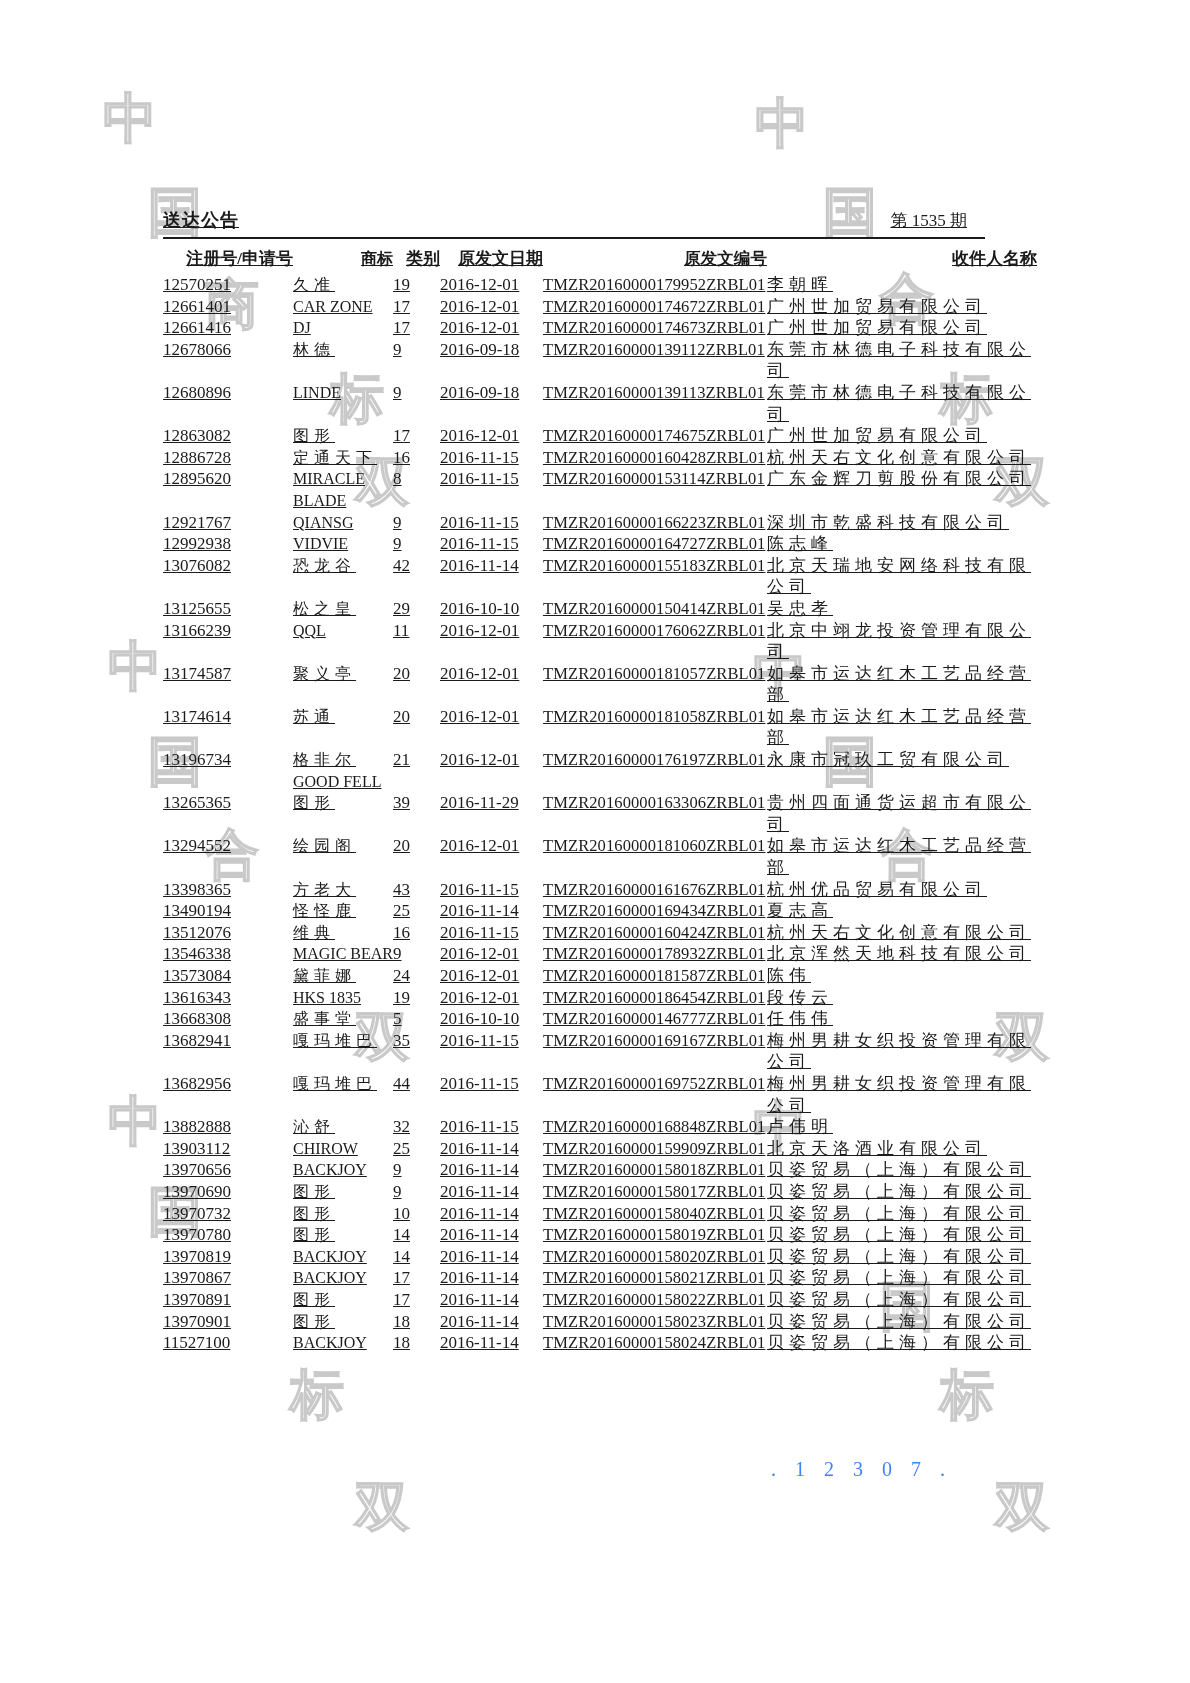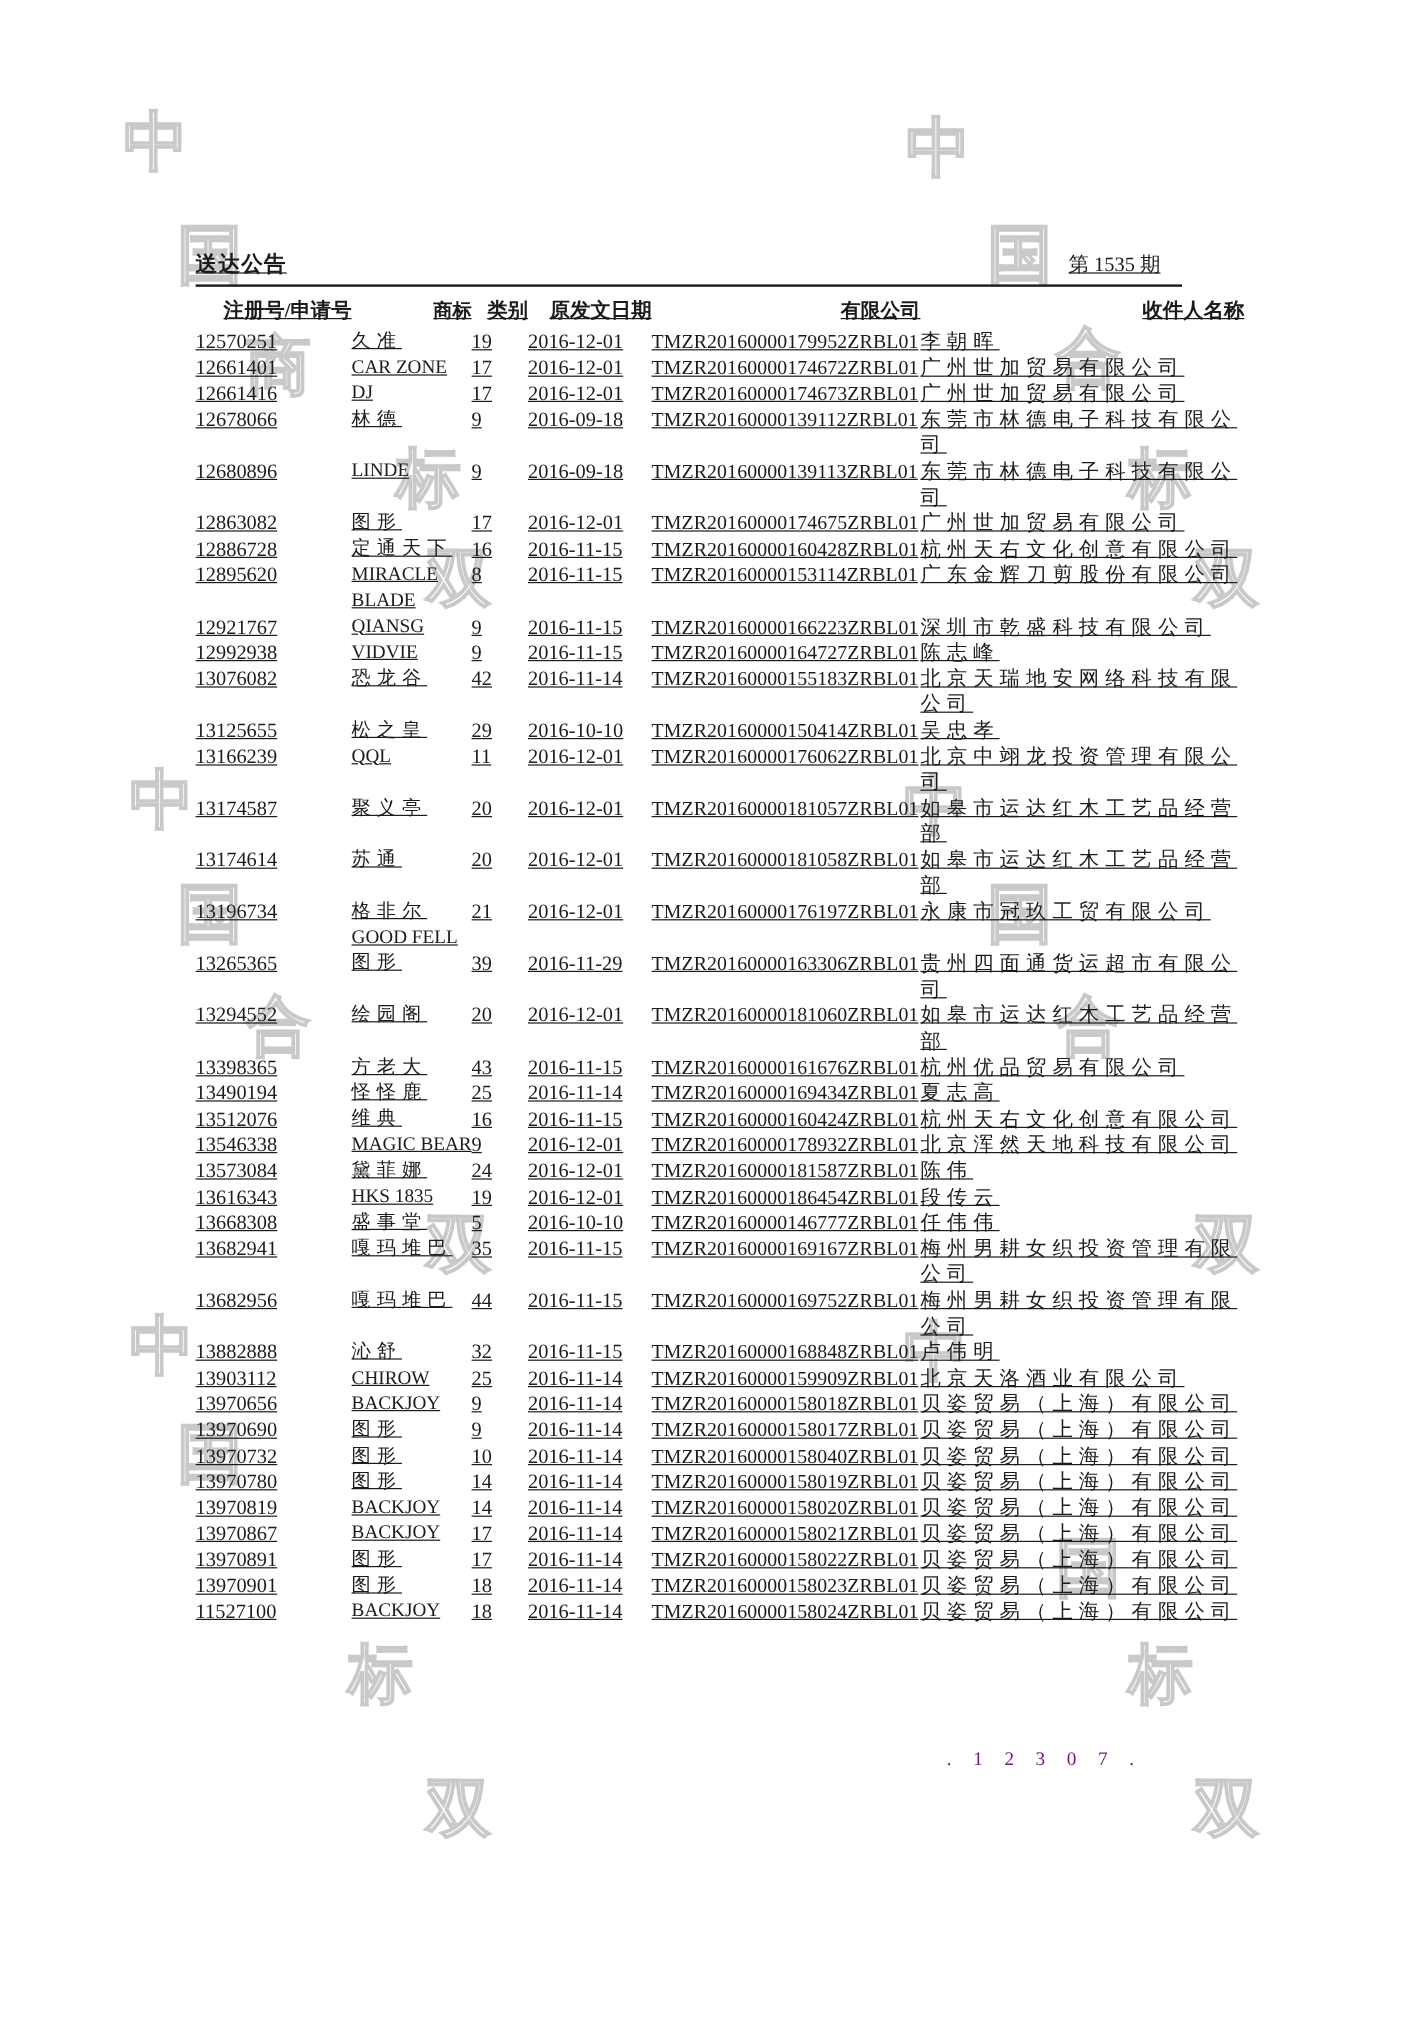--- a/index.html
+++ b/index.html
@@ -53,23 +53,23 @@
   .col-cls       { width:47px;margin-top:10px;  }
   .col-date      { width:103px; white-space:nowrap; }
   .col-doc       { width:224px; font-size:16.5px !important; letter-spacing:0.1px; }
   .col-recipient { width:270px; }
   .cjk { letter-spacing:5px; }
   .col-mark .cjk { letter-spacing:5px;margin-top:32px; }
 
   .footer-page {
     position:absolute;
     top:1458px; right:238px;
-    font-size:16px;
+    font-size:20px;
     letter-spacing:7px;
-    color:#701a75;
+    color:#3b82f6;
   }
 </style>
 </head>
 <body>
 
 <div class="page">
 
   <div id="wm-layer">
       <div class="wm" style="left: 103px; top: 92px;">中</div>
       <div class="wm" style="left: 755px; top: 97px;">中</div>
@@ -106,21 +106,21 @@
       <span class="issue-no">第 1535 期</span>
     </div>
 
     <table class="gazette">
       <thead>
         <tr>
           <th class="col-reg">注册号/申请号</th>
           <th class="col-mark">商标</th>
           <th class="col-cls">类别</th>
           <th class="col-date">原发文日期</th>
-          <th class="col-doc">有限公司</th>
+          <th class="col-doc">原发文编号</th>
           <th class="col-recipient">收件人名称</th>
         </tr>
       </thead>
       <tbody id="table-body">
           <tr>
             <td class="col-reg">12570251</td>
             <td class="col-mark"><span class="cjk">久准</span></td>
             <td class="col-cls">19</td>
             <td class="col-date">2016-12-01</td>
             <td class="col-doc">TMZR20160000179952ZRBL01</td>

